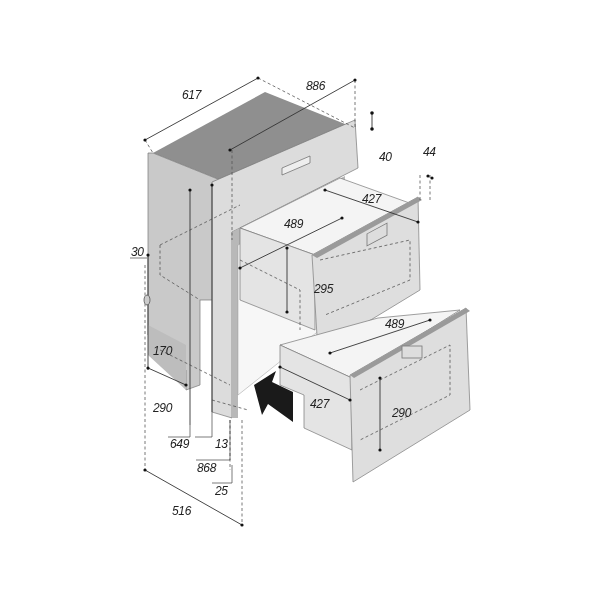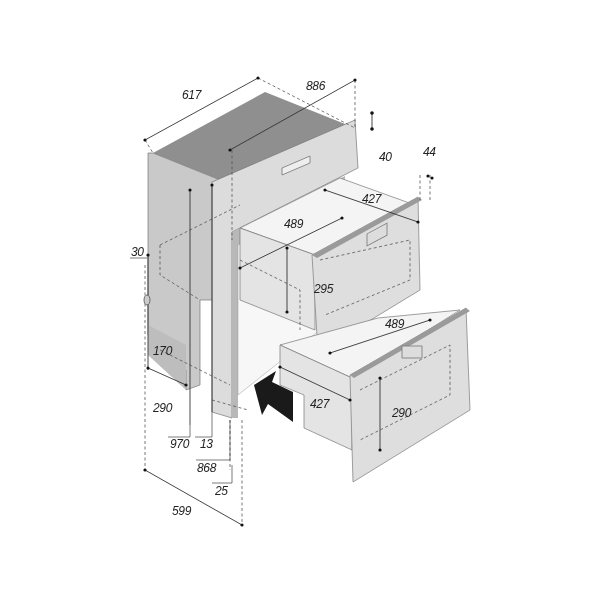--- a/index.html
+++ b/index.html
@@ -133,18 +133,18 @@
   <span class="lbl" style="left:423px;top:146px;">44</span>
   <span class="lbl" style="left:362px;top:193px;">427</span>
   <span class="lbl" style="left:284px;top:218px;">489</span>
   <span class="lbl" style="left:290px;top:283px;margin-left:24px;">295</span>
   <span class="lbl" style="left:385px;top:318px;">489</span>
   <span class="lbl" style="left:310px;top:398px;">427</span>
   <span class="lbl" style="left:392px;top:407px;">290</span>
   <span class="lbl" style="left:131px;top:246px;">30</span>
   <span class="lbl" style="left:153px;top:345px;">170</span>
   <span class="lbl" style="left:153px;top:402px;">290</span>
-  <span class="lbl" style="left:170px;top:438px;">970</span>
-  <span class="lbl" style="left:200px;top:438px;">13</span>
+  <span class="lbl" style="left:170px;top:438px;">649</span>
+  <span class="lbl" style="left:215px;top:438px;">13</span>
   <span class="lbl" style="left:197px;top:462px;">868</span>
   <span class="lbl" style="left:215px;top:485px;">25</span>
-  <span class="lbl" style="left:172px;top:505px;">599</span>
+  <span class="lbl" style="left:172px;top:505px;">516</span>
 </div>
 
 </body></html>

